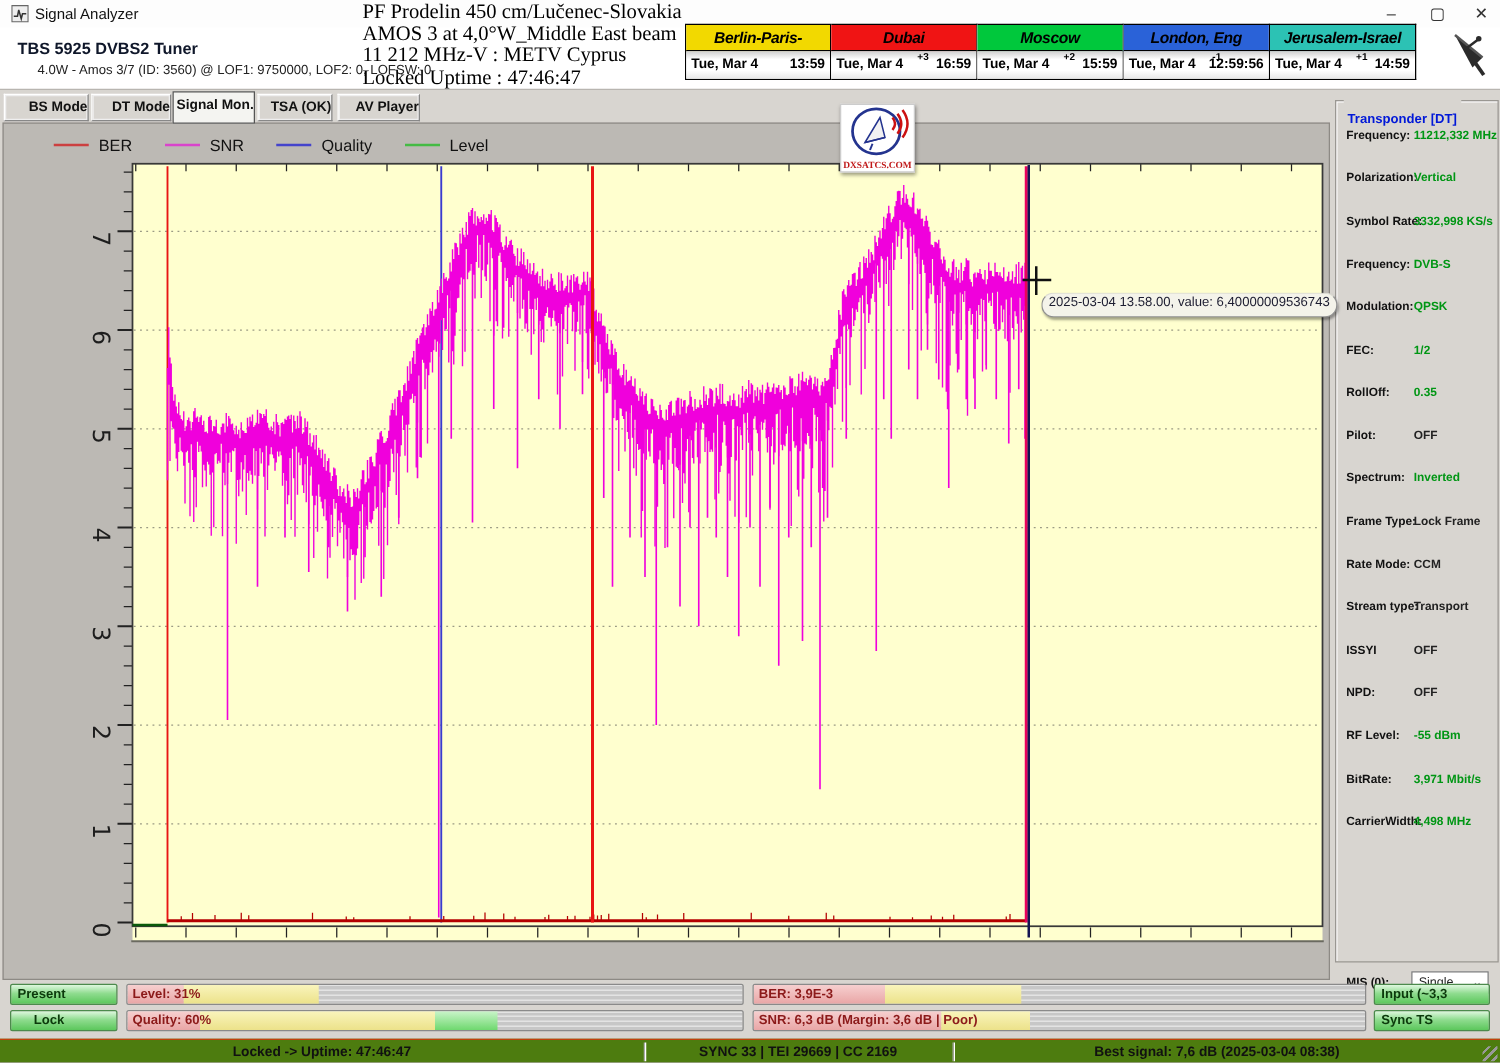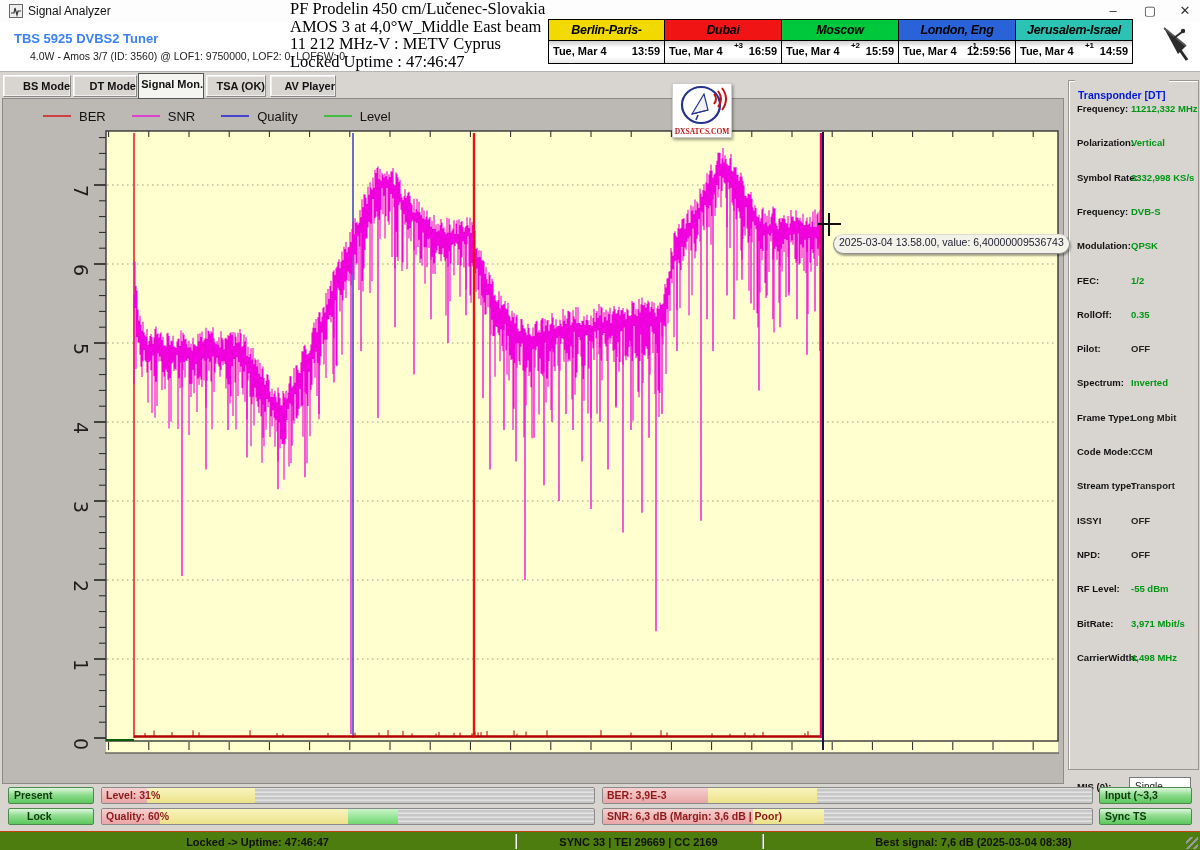--- a/index.html
+++ b/index.html
@@ -5,21 +5,21 @@
   html,body{margin:0;padding:0;background:#777;}
   #screen{position:relative;width:1200px;height:850px;background:#d8d5d0;overflow:hidden;
           font-family:"Liberation Sans",sans-serif;-webkit-font-smoothing:antialiased;}
   
   #header{position:absolute;left:0;top:0;width:1200px;height:71px;background:#ffffff;border-bottom:1px solid #b8b5b0;}
   #titlebar{position:absolute;left:0;top:0;width:1200px;height:22px;background:#fdfdfd;}
   #app-icon{position:absolute;left:9px;top:4px;width:14px;height:14px;}
   #app-title{position:absolute;left:28px;top:4px;font-size:12px;color:#111;}
   .wctl{position:absolute;top:0px;width:34px;height:22px;text-align:center;font-size:13px;color:#333;line-height:22px;cursor:default;}
   #btn-min{left:1096px;} #btn-max{left:1133px;} #btn-close{left:1168px;}
-  #tuner-name{position:absolute;left:14px;top:31px;font-size:13px;font-weight:bold;color:#3b82f6;}
+  #tuner-name{position:absolute;left:14px;top:31px;font-size:13px;font-weight:bold;color:#0f172a;}
   #tuner-sub{position:absolute;left:30px;top:50px;font-size:10.5px;color:#222;}
   #site-block{position:absolute;left:290px;top:0px;font-family:"Liberation Serif",serif;font-size:16.5px;color:#000;line-height:17.5px;}
   
   #clocks{position:absolute;left:548px;top:19px;height:47px;display:flex;}
   .clock{width:117px;height:45px;border:1.5px solid #000;margin-right:0px;box-sizing:border-box;background:#fff;}
   .clock + .clock{border-left:none;}
   .clock-head{height:20px;border-bottom:1.5px solid #000;font-size:12.5px;font-weight:bold;font-style:italic;
               text-align:center;line-height:20px;color:#000;letter-spacing:-0.3px;overflow:hidden;}
   .clock-body{position:relative;height:22px;background:linear-gradient(#cfcfcf,#ffffff 30%,#ffffff 70%,#e8e8e8);}
   .clock-date{position:absolute;left:4px;top:4px;font-size:11px;font-weight:bold;color:#000;}
@@ -316,22 +316,22 @@
         <div class="t-value t-green" style="top: 159.2px;">QPSK</div>
         <div class="t-label" style="top: 193.5px;">FEC:</div>
         <div class="t-value t-green" style="top: 193.5px;">1/2</div>
         <div class="t-label" style="top: 227.8px;">RollOff:</div>
         <div class="t-value t-green" style="top: 227.8px;">0.35</div>
         <div class="t-label" style="top: 262.1px;">Pilot:</div>
         <div class="t-value t-black" style="top: 262.1px;">OFF</div>
         <div class="t-label" style="top: 296.4px;">Spectrum:</div>
         <div class="t-value t-green" style="top: 296.4px;">Inverted</div>
         <div class="t-label" style="top: 330.7px;">Frame Type:</div>
-        <div class="t-value t-black" style="top: 330.7px;">Long Mbit</div>
-        <div class="t-label" style="top: 365px;">Code Mode:</div>
+        <div class="t-value t-black" style="top: 330.7px;">Lock Frame</div>
+        <div class="t-label" style="top: 365px;">Rate Mode:</div>
         <div class="t-value t-black" style="top: 365px;">CCM</div>
         <div class="t-label" style="top: 399.3px;">Stream type:</div>
         <div class="t-value t-black" style="top: 399.3px;">Transport</div>
         <div class="t-label" style="top: 433.6px;">ISSYI</div>
         <div class="t-value t-black" style="top: 433.6px;">OFF</div>
         <div class="t-label" style="top: 467.9px;">NPD:</div>
         <div class="t-value t-black" style="top: 467.9px;">OFF</div>
         <div class="t-label" style="top: 502.2px;">RF Level:</div>
         <div class="t-value t-green" style="top: 502.2px;">-55 dBm</div>
         <div class="t-label" style="top: 536.5px;">BitRate:</div>

